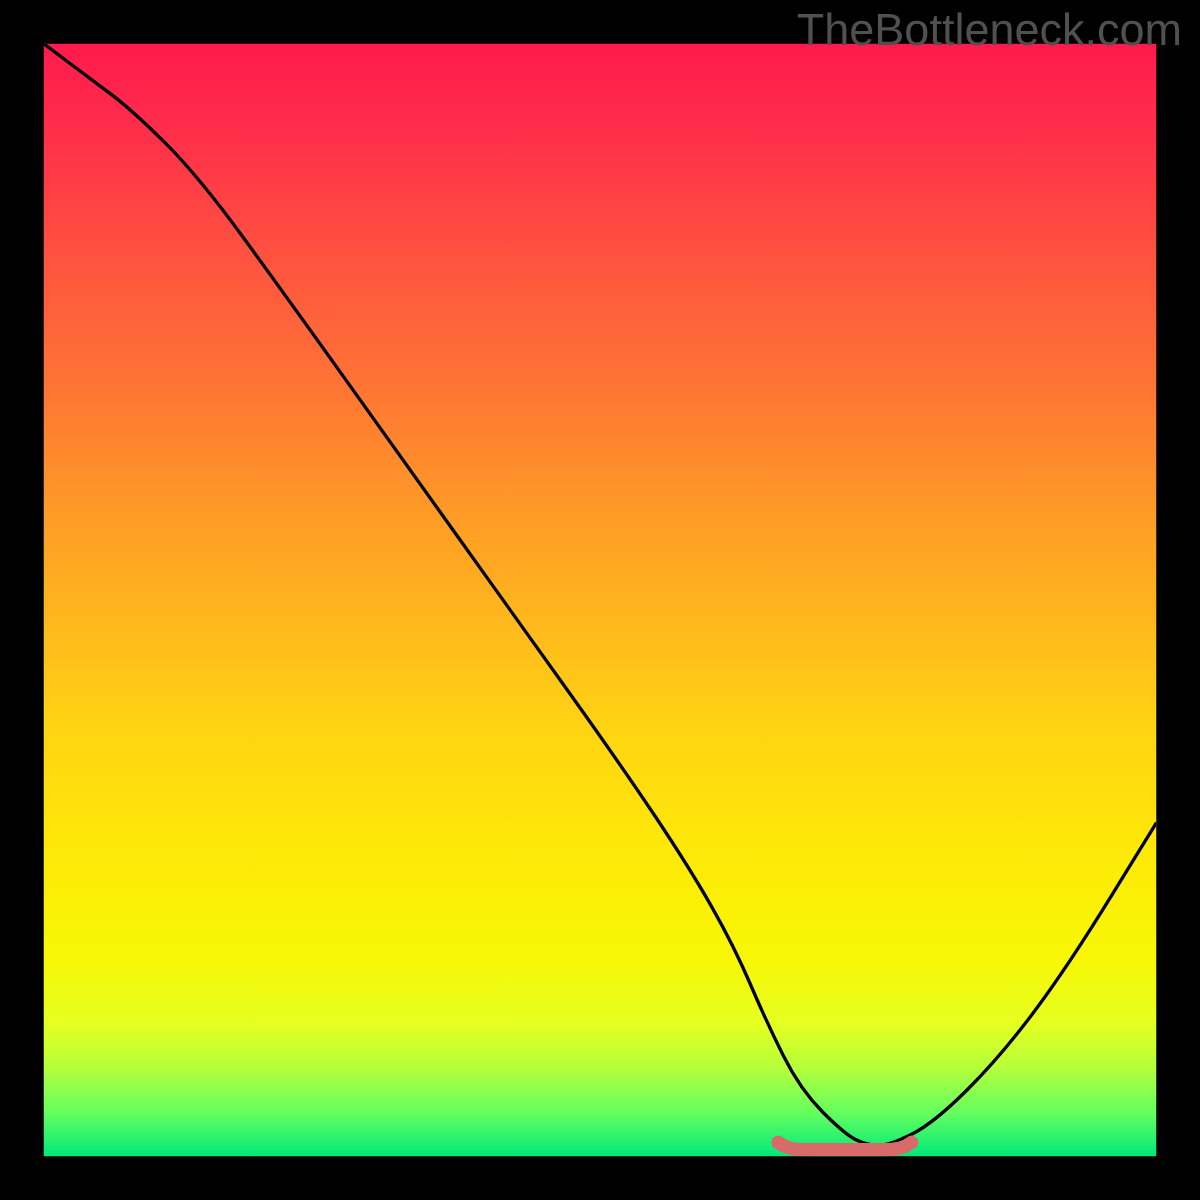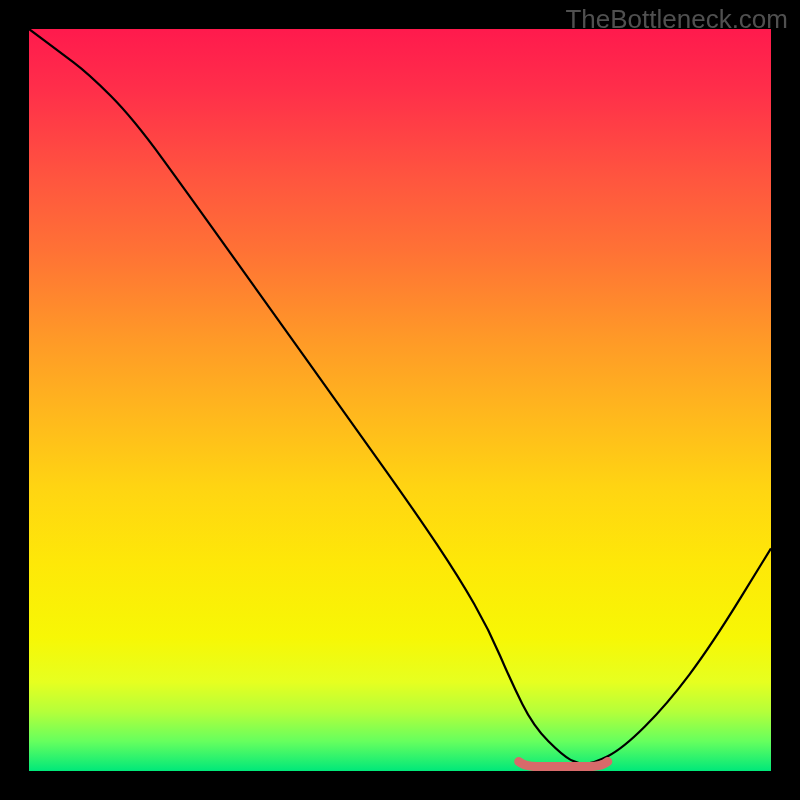--- a/index.html
+++ b/index.html
@@ -1,16 +1,16 @@
 <!DOCTYPE html>
 <html><head>
   <meta charset="utf-8">
   <style>
     body { margin: 0; padding: 0; width: 800px; height: 800px; background: #000; position: relative; overflow: hidden; font-family: Arial, sans-serif; }
-    .watermark { position: absolute; top: 4px; right: 12px; color: #505050; font-size: 26px; z-index: 10; font-weight: normal; }
+    .watermark { position: absolute; top: 4px; right: 12px; color: #505050; font-size: 30px; z-index: 10; font-weight: normal; }
     .chart-area { position: absolute; top: 29px; left: 29px; width: 742px; height: 742px; overflow: hidden; }
     .gradient-bg { position: absolute; top: 0; left: 0; width: 100%; height: 100%; background: linear-gradient(to bottom,
       #ff1a4d 0%,
       #ff2e4a 8%,
       #ff553f 20%,
       #ff7235 30%,
       #ff9a27 42%,
       #ffb81d 52%,
       #ffd512 62%,
       #fee808 72%,

